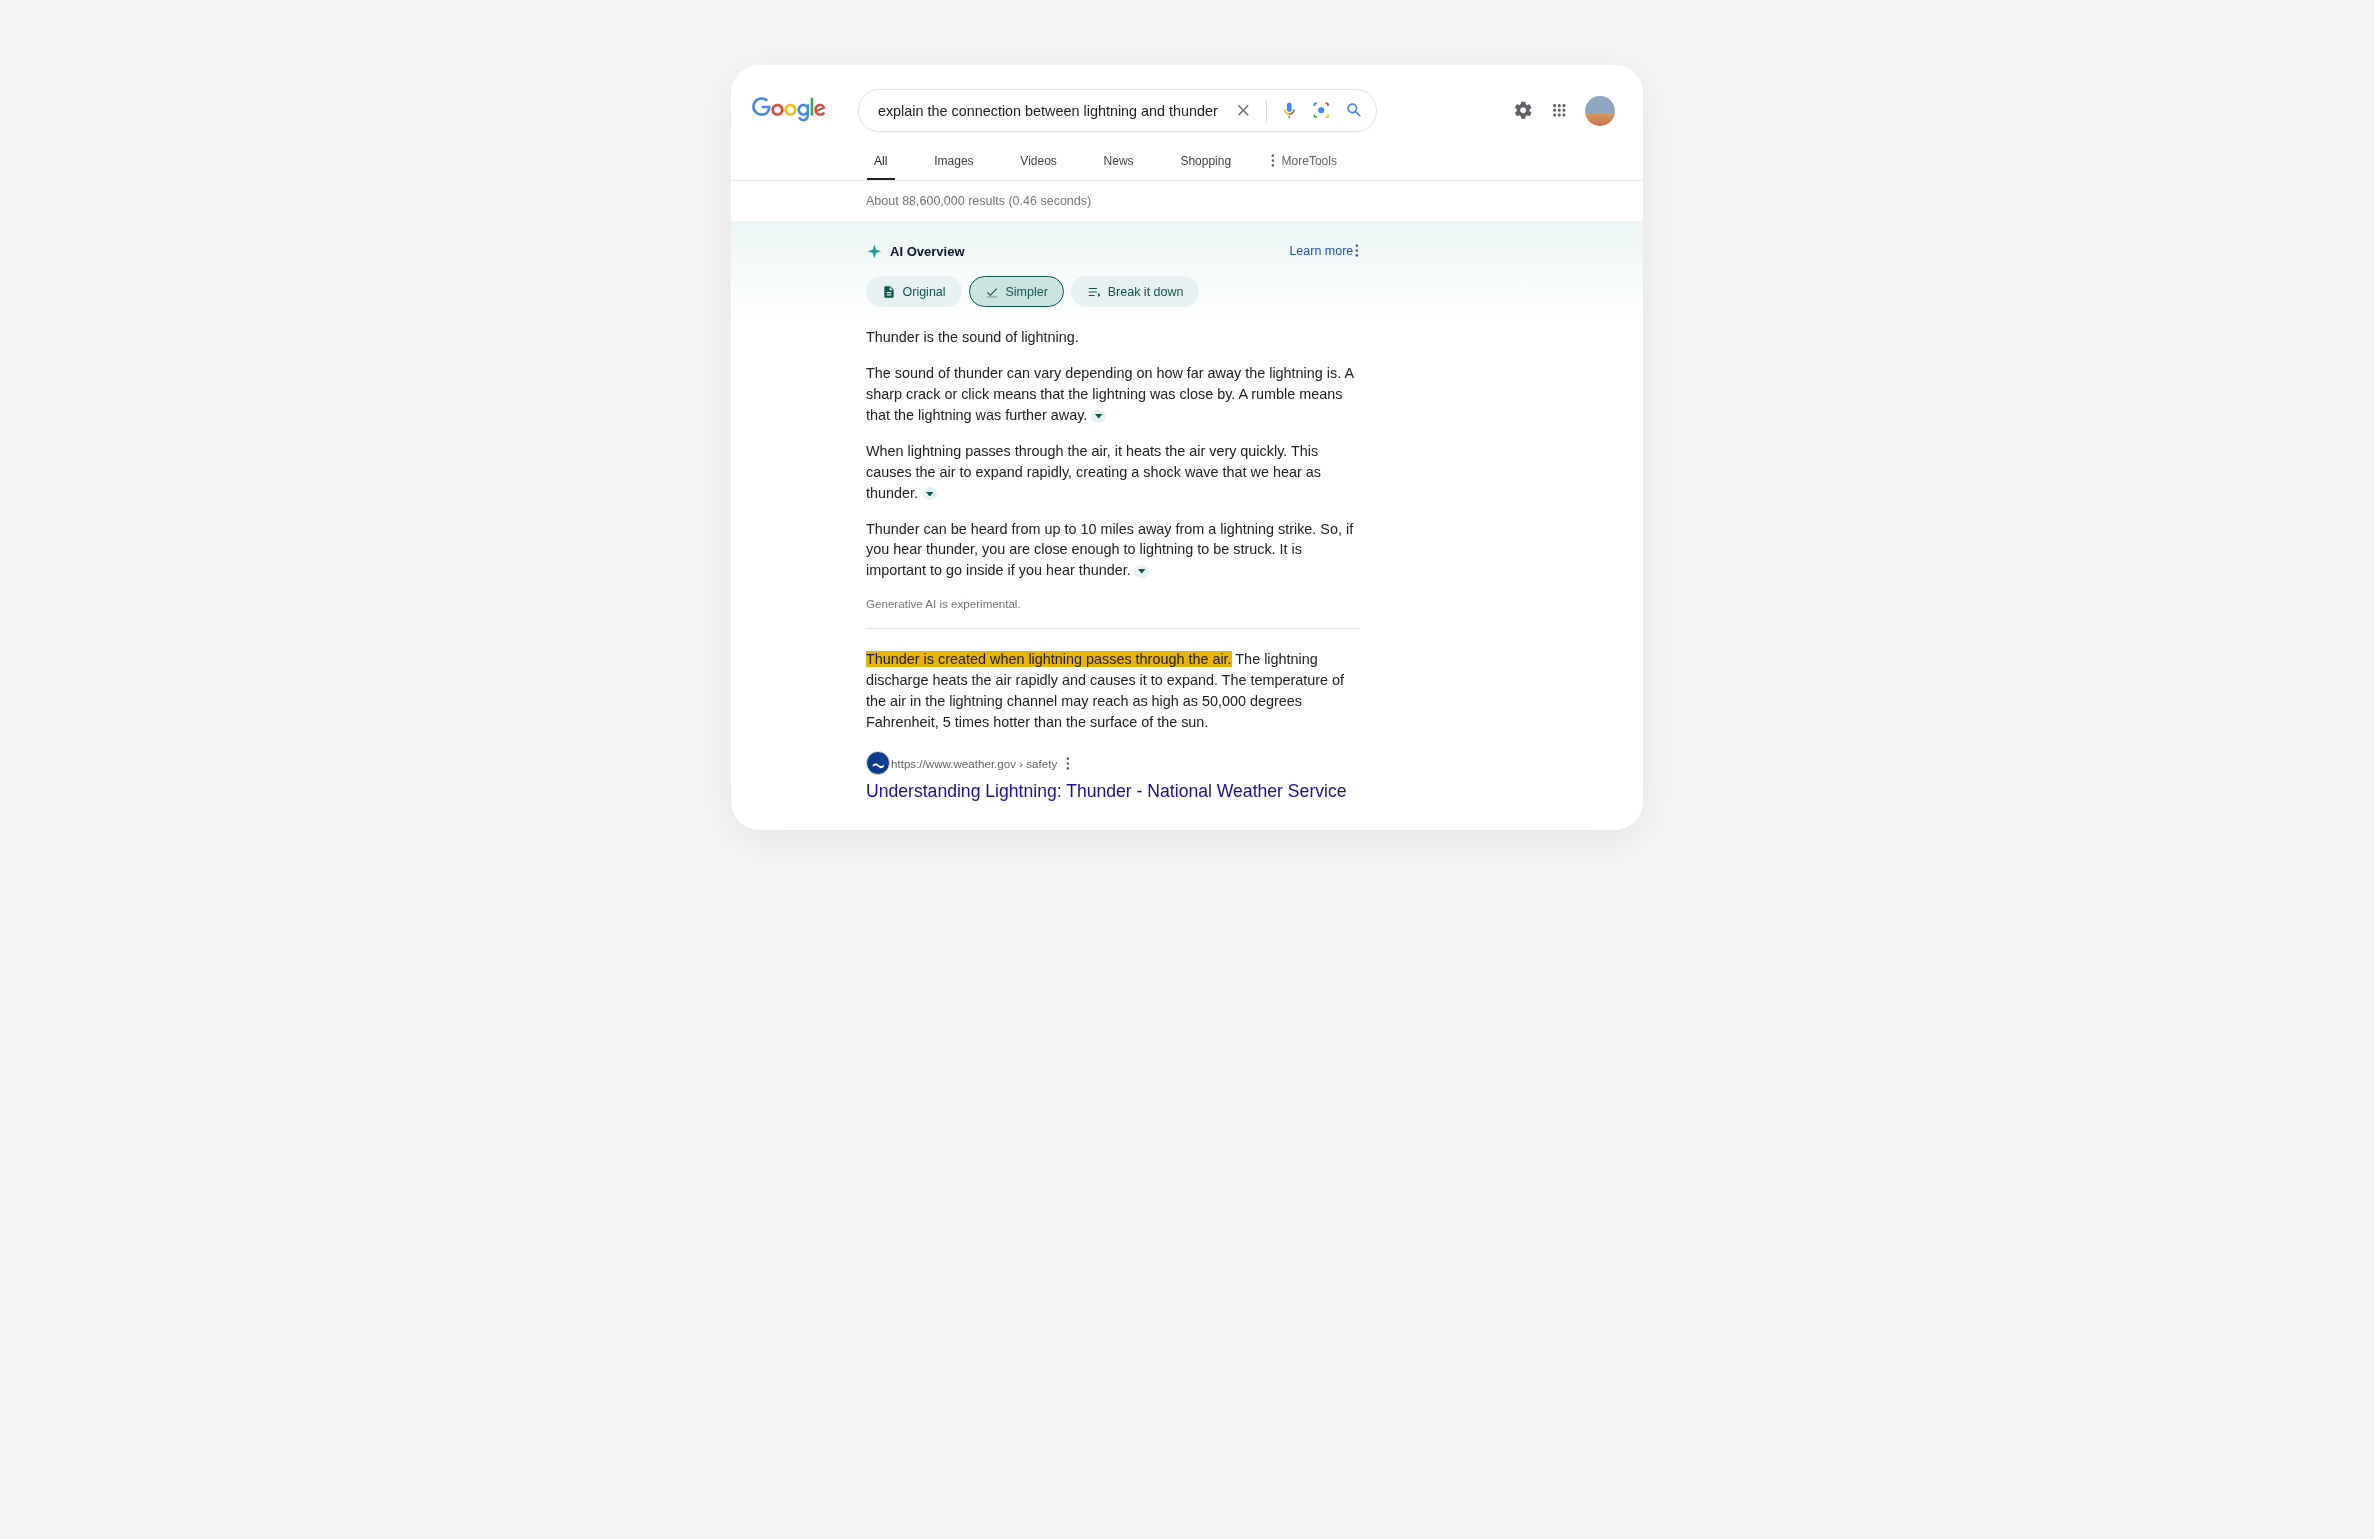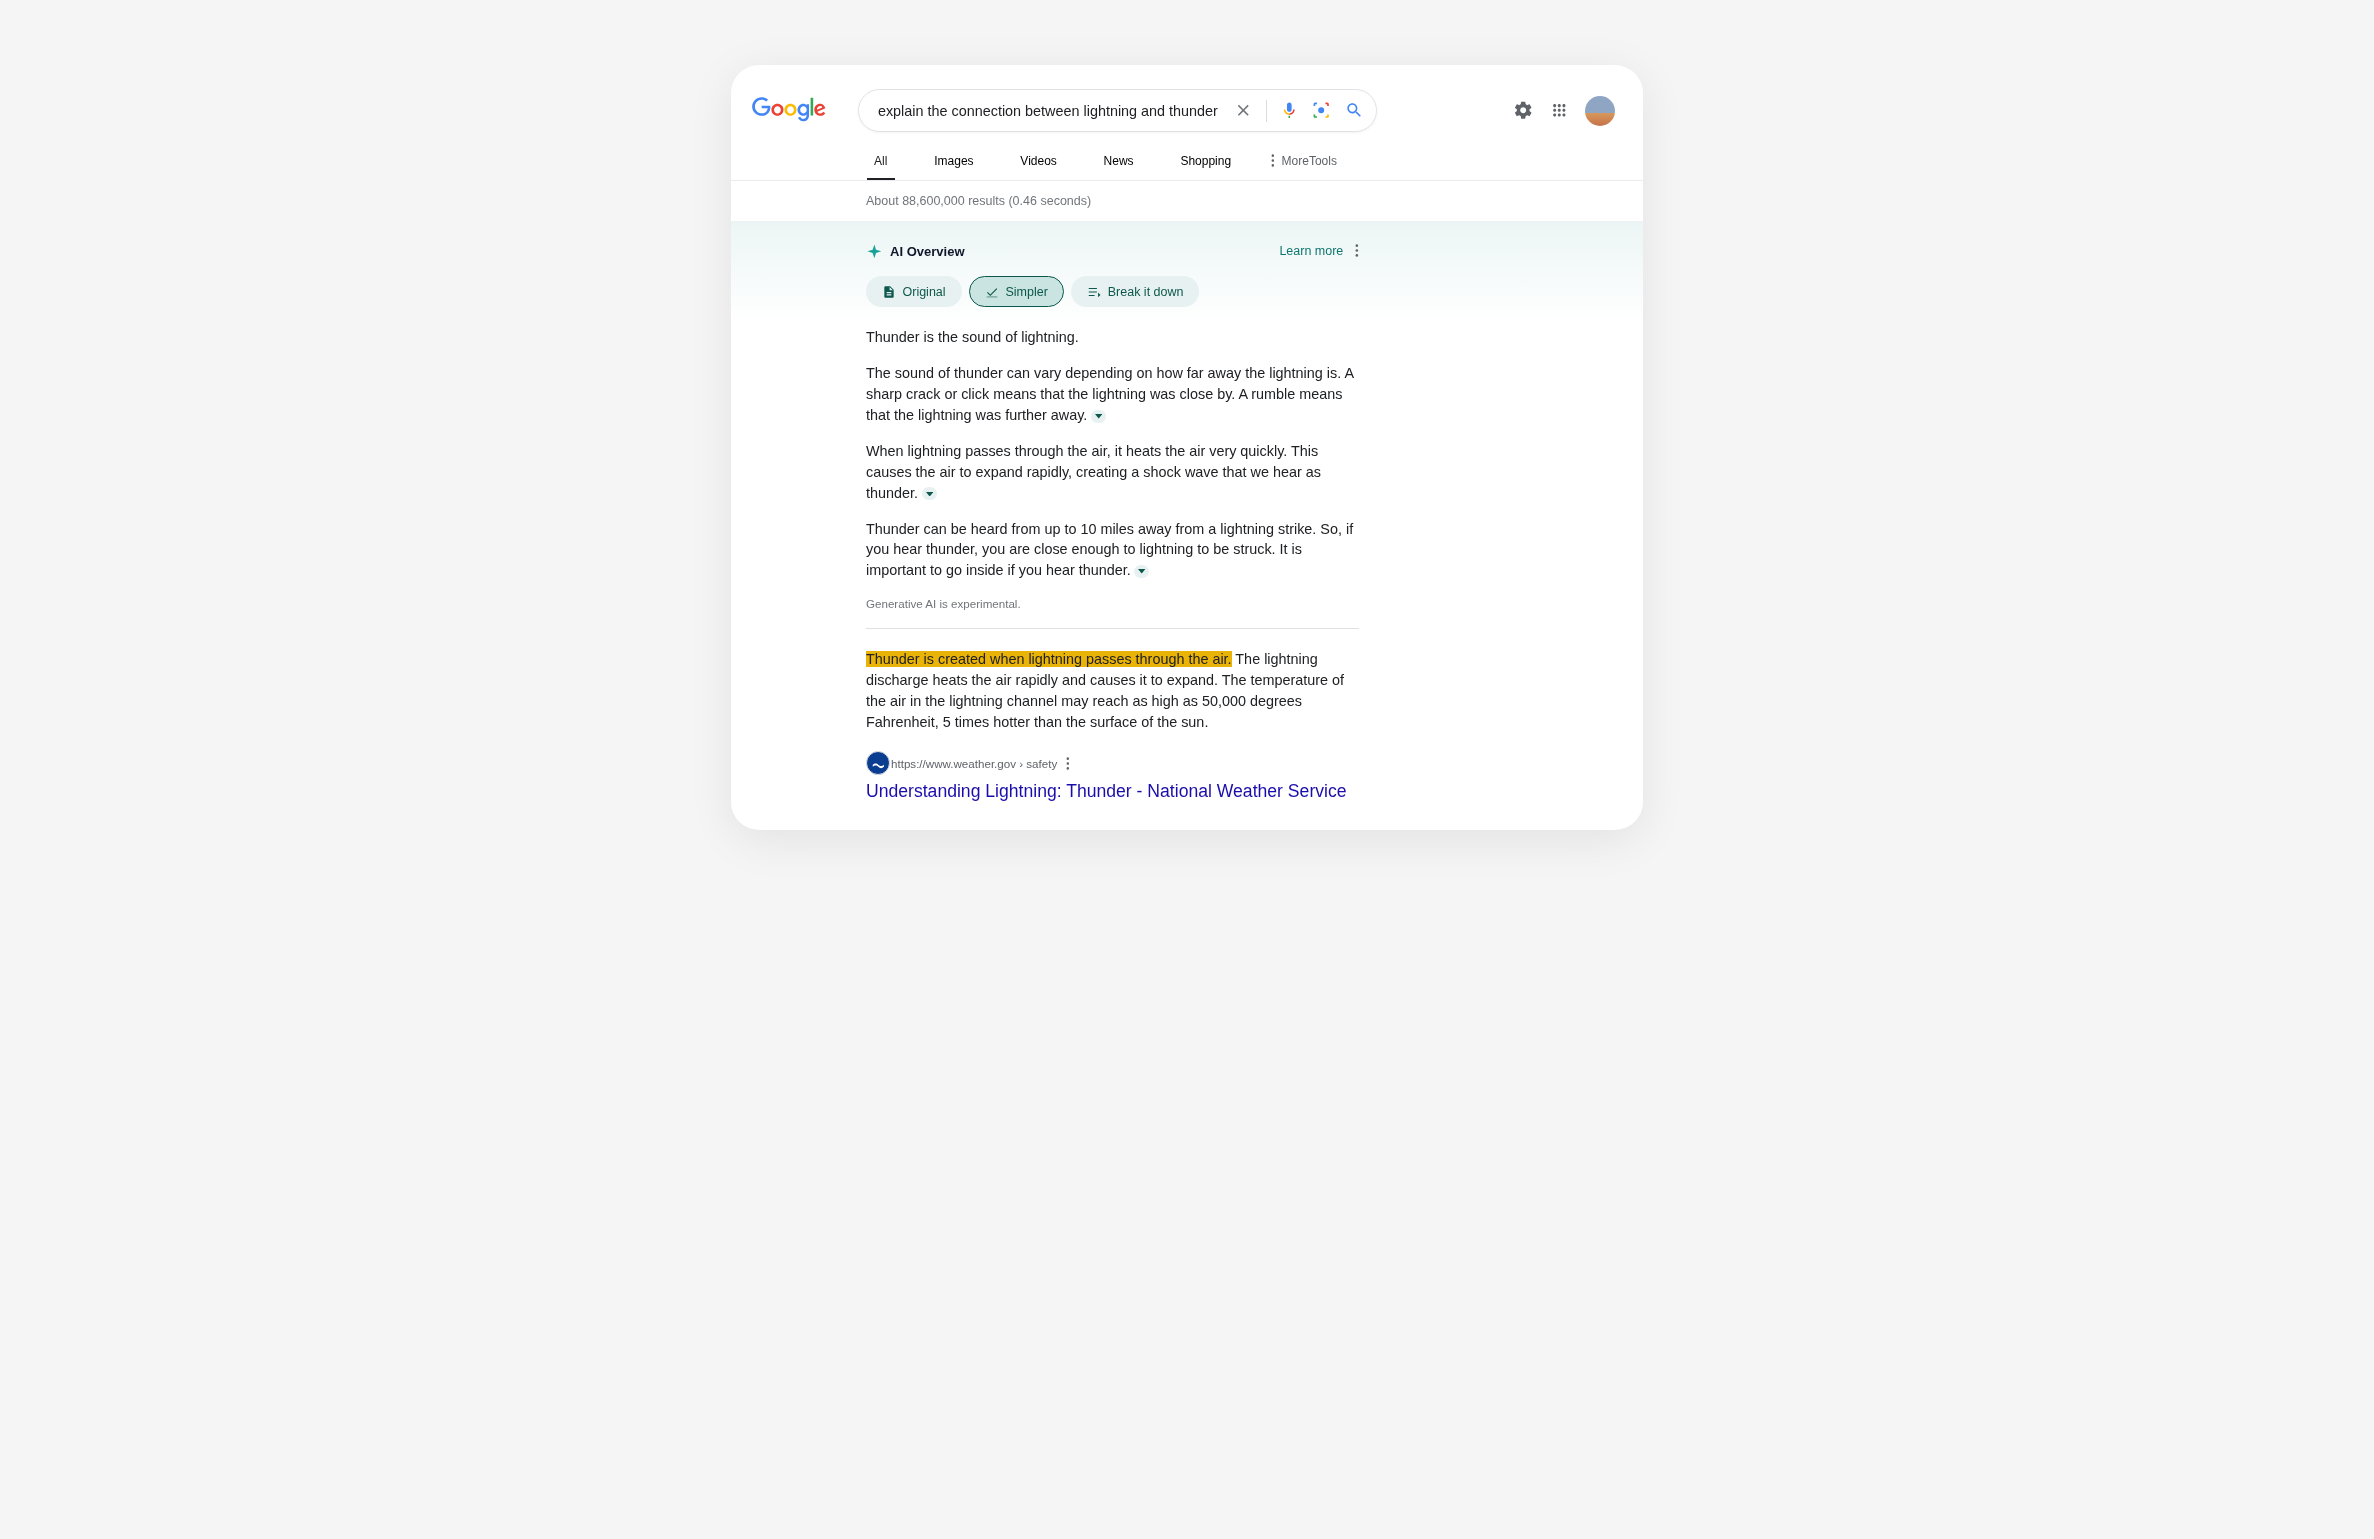--- a/index.html
+++ b/index.html
@@ -80,21 +80,21 @@
     .nav-left {
       display: flex;
       align-items: center;
       margin-left: 119px;
       gap: 32px;
       flex: 1;
     }
     .nav-tab {
       padding: 13px 7.4px 10.2px 7.4px;
       font-size: 12px;
-      color: #000000;
+      color: #404040;
       cursor: pointer;
       border-bottom: 2.8px solid transparent;
     }
     .nav-tab.active {
       color: #202124;
       border-bottom: 2.8px solid #202124;
       font-weight: 500;
     }
     .nav-more {
       display: flex;
@@ -152,23 +152,23 @@
     .ai-title {
       display: flex;
       align-items: center;
       gap: 7.4px;
       font-size: 13px;
       font-weight: 600;
       color: #0f172a;
     }
     .ai-learn {
       display: flex;
-      gap: 12px;
+      gap: 2px;
       font-size: 12.5px;
-      color: #0f766e;
+      color: #1d4ed8;
     }
     .mode-chips {
       display: flex;
       gap: 7.4px;
       margin-bottom: 20.4px;
       position: relative;
       z-index: 1;
     }
     .chip {
       display: flex;

